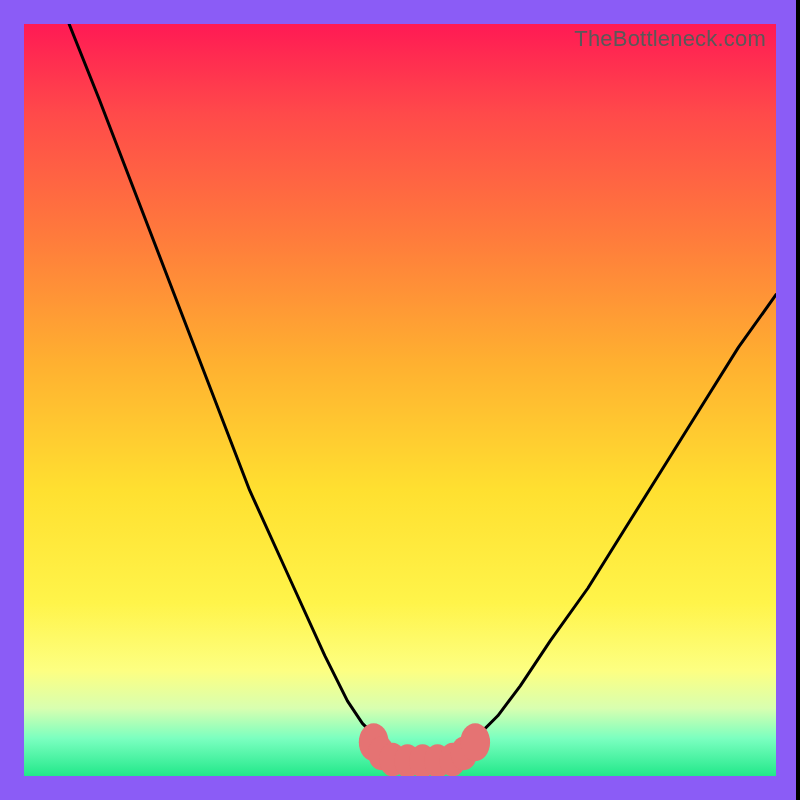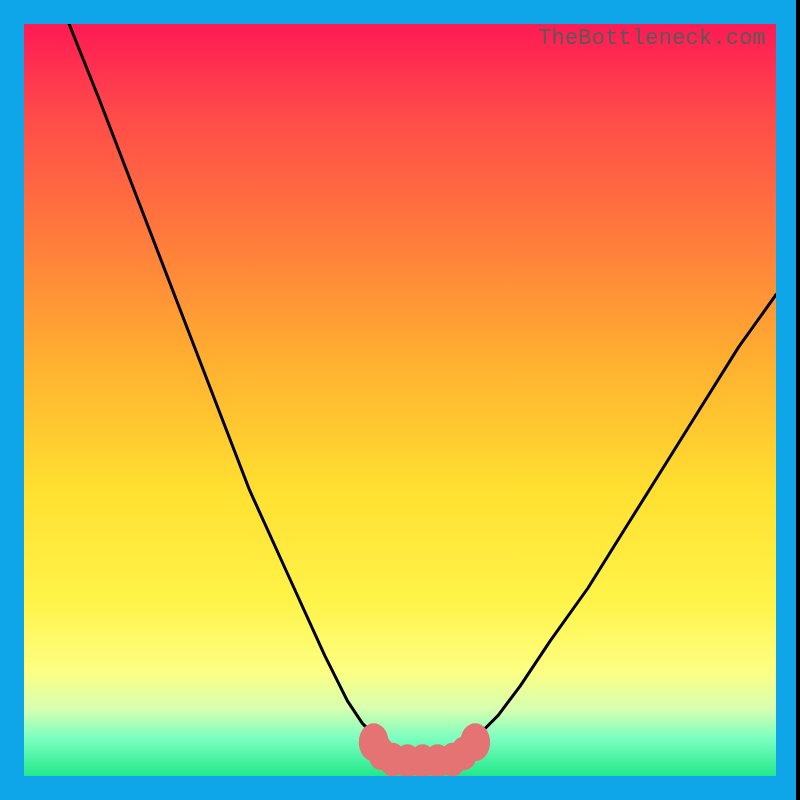--- a/index.html
+++ b/index.html
@@ -10,22 +10,21 @@
     background: #000;
     overflow: hidden;
     font-family: Arial, sans-serif;
   }
   .frame {
     position: absolute;
     left: 0;
     top: 0;
     width: 796px;
     height: 800px;
-    background: #0ea5e9;
-    font-family: Liberation Mono, monospace;
+    background: #8b5cf6;
   }
   .plot {
     position: absolute;
     left: 24px;
     top: 24px;
     width: 752px;
     height: 752px;
     background: linear-gradient(to bottom,
       #ff1a54 0%,
       #ff4a4a 12%,

